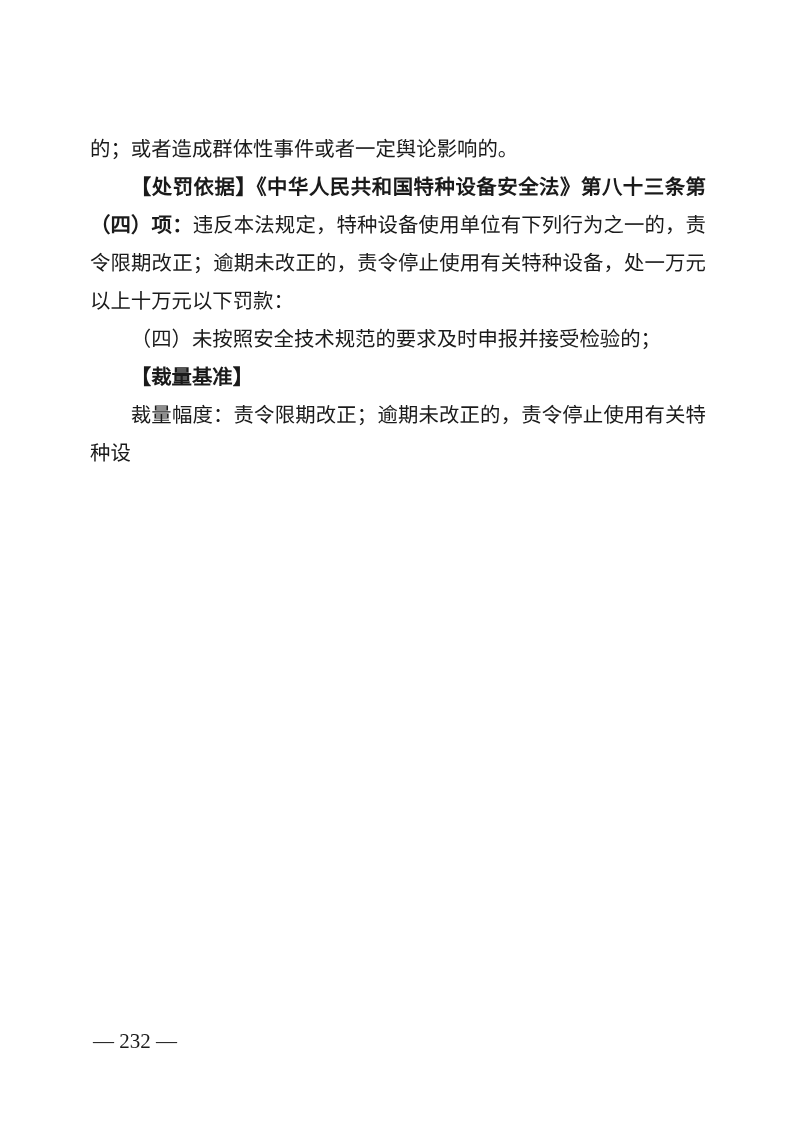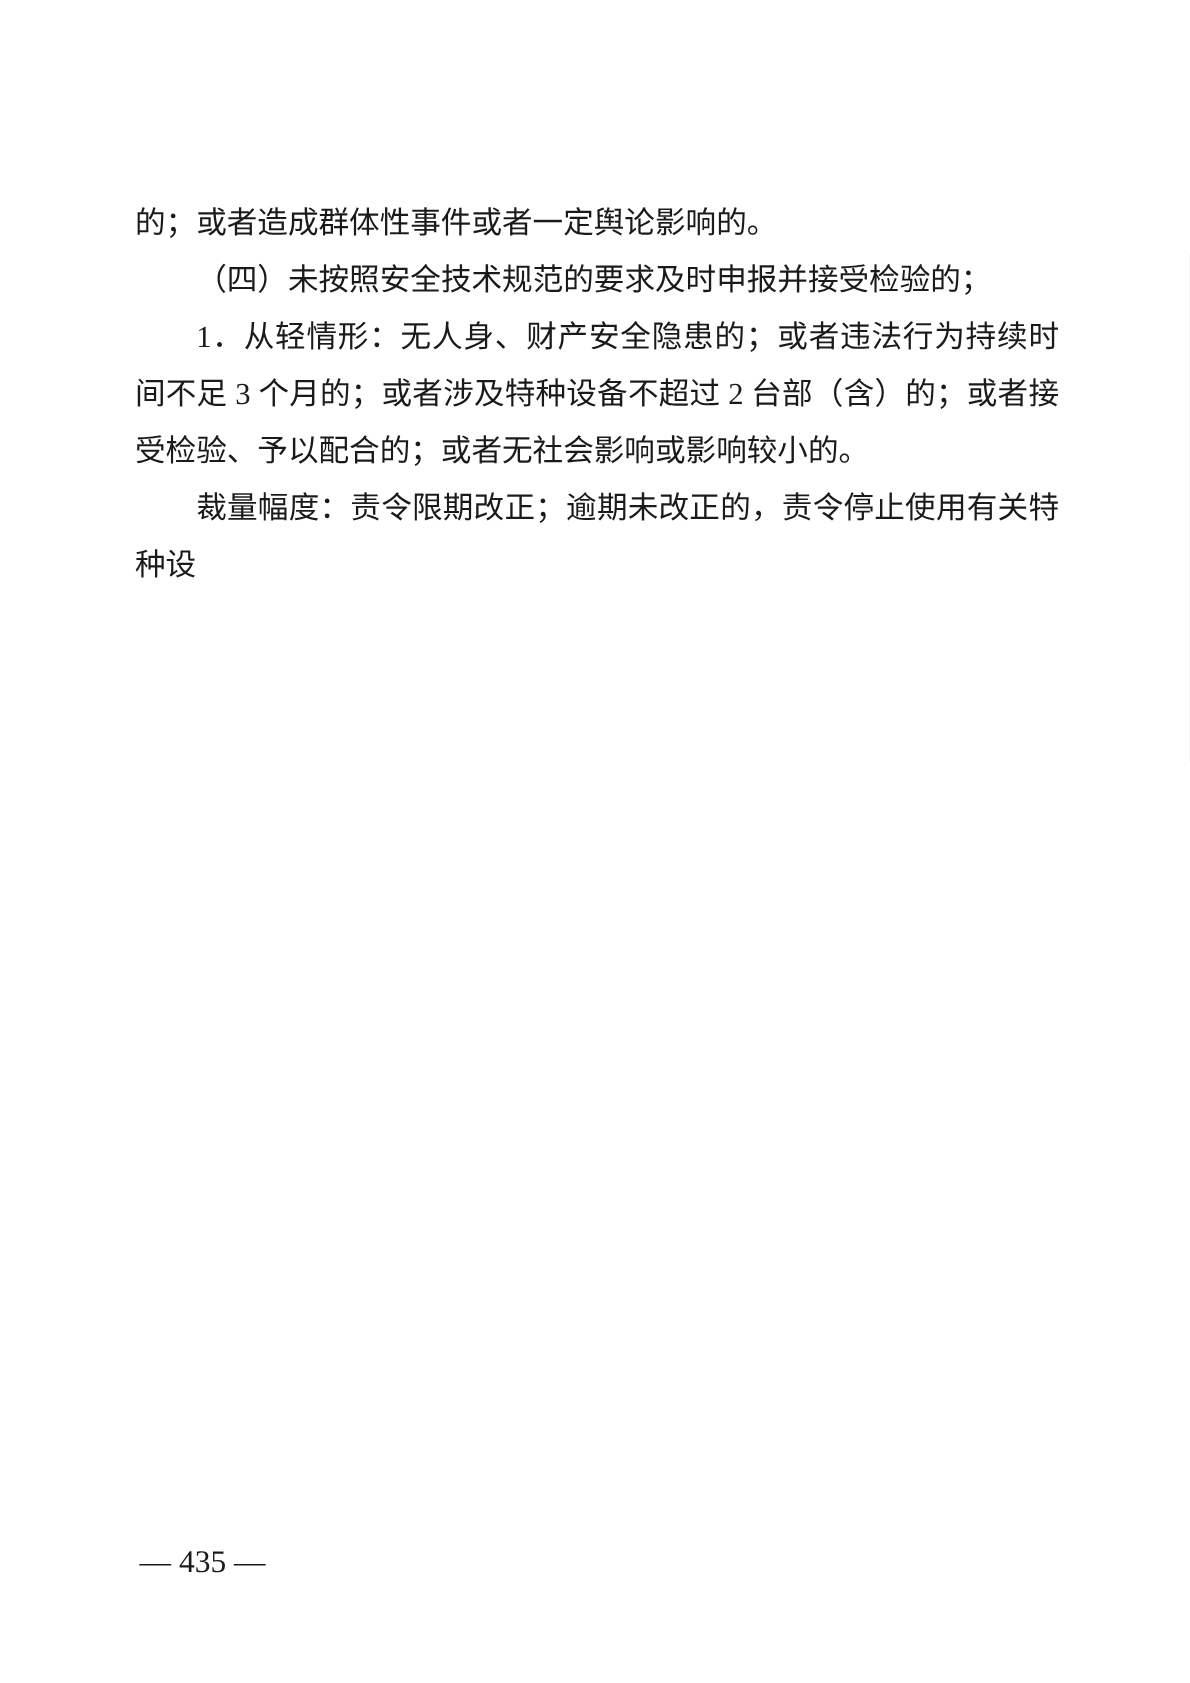--- a/index.html
+++ b/index.html
@@ -52,18 +52,19 @@
     color: #1a1a1a;
     font-family: "Liberation Serif", "DejaVu Serif", serif;
   }
 </style>
 </head>
 <body>
 
 <div class="page">
   <div class="content">
     <p class="no-indent">的；或者造成群体性事件或者一定舆论影响的。</p>
+    <p><span class="bold-label">【处罚依据】《中华人民共和国特种设备安全法》第八十三条第（四）项：</span><span>违反本法规定，特种设备使用单位有下列行为之一的，责令限期改正；逾期未改正的，责令停止使用有关特种设备，处一万元以上十万元以下罚款：</span></p>
     <p>（四）未按照安全技术规范的要求及时申报并接受检验的；</p>
-    <p>1．从轻情形：无人身、财产安全隐患的；或者违法行为持续时间不足 3 个月的；或者涉及特种设备不超过 2 台部（含）的；或者接受检验、予以配合的；或者无社会影响或影响较小的。</p>
+    <p class="bold-label">【裁量基准】</p>
     <p>裁量幅度：责令限期改正；逾期未改正的，责令停止使用有关特种设</p>
   </div>
-  <div class="footer">— 435 —</div>
+  <div class="footer">— 232 —</div>
 </div>
 
 </body></html>

